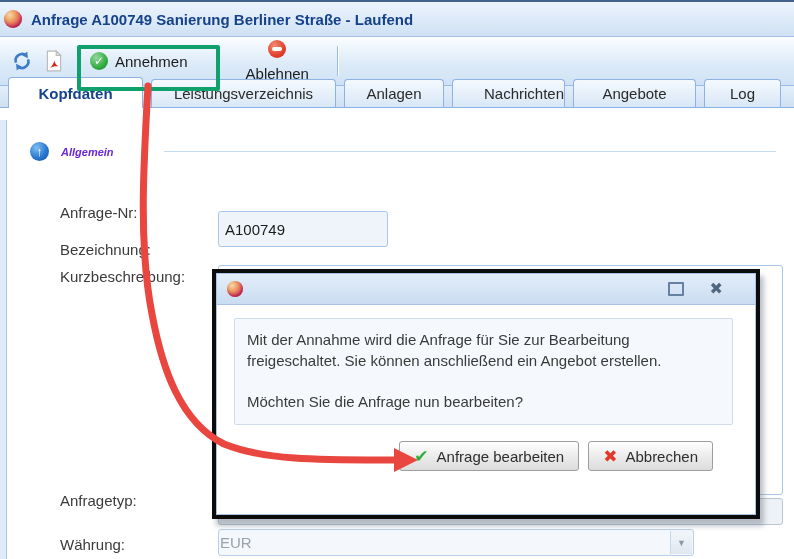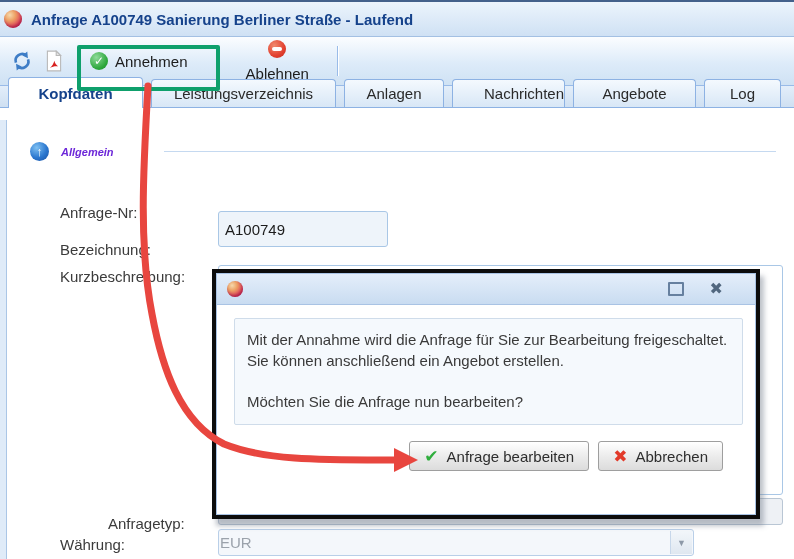--- a/index.html
+++ b/index.html
@@ -51,21 +51,21 @@
   .sel-btn{position:absolute;right:1px;top:1px;bottom:1px;width:21px;background:linear-gradient(#f2f6fa,#dfe7f0);border-left:1px solid #c7d7ea;display:flex;align-items:center;justify-content:center;color:#8d99a8;font-size:9px;}
 
   
   .dialog{position:absolute;left:212px;top:267px;width:548px;height:250px;box-sizing:border-box;border:4px solid #0c0c0c;background:#fff;z-index:10;box-shadow:4px 7px 5px rgba(110,120,135,.45);}
   .dlg-inner{height:100%;box-sizing:border-box;border:1px solid #a9c3e4;display:flex;flex-direction:column;}
   .dlg-titlebar{height:30px;flex:none;background:linear-gradient(#e4eefa,#c9dcf1);border-bottom:1px solid #a9c3e4;display:flex;align-items:center;padding:0 10px;}
   .dlg-sphere{width:16px;height:16px;}
   .dlg-spacer{flex:1;}
   .max-btn{width:12px;height:10px;border:2px solid #66809f;border-radius:1px;margin-right:26px;flex:none;}
   .close-btn{font-weight:bold;color:#51677f;font-size:16px;margin-right:22px;line-height:1;}
-  .dlg-body{flex:1;padding:13px 12px 0 17px;}
+  .dlg-body{flex:1;padding:13px 22px 0 17px;}
   .msg-panel{background:#f5f9fd;border:1px solid #cfdcea;border-radius:2px;padding:11px 12px;font-size:15px;color:#3a3a3a;line-height:1.38;}
   .msg-panel p{margin:0;}
   .msg-gap{height:21px;}
   .dlg-btnrow{display:flex;justify-content:flex-end;gap:9px;margin-top:16px;padding-right:20px;}
   .dlg-btn{display:flex;align-items:center;gap:8px;height:30px;padding:0 14px;background:linear-gradient(#ffffff,#ececec 50%,#dcdcdc);border:1px solid #9e9e9e;border-radius:3px;font-size:15px;color:#2e2e2e;box-sizing:border-box;}
   .chk{color:#2fae3d;font-size:17px;font-weight:bold;line-height:1;}
   .xx{color:#e23a2a;font-size:17px;font-weight:bold;line-height:1;}
 
   
   .arrow-svg{position:absolute;left:0;top:0;z-index:30;pointer-events:none;}
@@ -142,21 +142,21 @@
     </div>
 
     <div class="lbl" style="top:84px;">Anfrage-Nr:</div>
     <input class="fld fld-ro" style="left: 218px; top: 81px; width: 170px; height: 36px; margin-top: 10px;" readonly="" value="A100749">
 
     <div class="lbl" style="top:121px;">Bezeichnung:</div>
 
     <div class="lbl" style="top:148px;">Kurzbeschreibung:</div>
     <div class="fld bigarea" style="left:218px;top:145px;width:565px;height:230px;"></div>
 
-    <div class="lbl" style="top:395px;margin-left:48px;">Anfragetyp:</div>
+    <div class="lbl" style="top:372px;">Anfragetyp:</div>
     <div class="fld typ-fld" style="left:218px;top:378px;width:565px;height:27px;"></div>
 
     <div class="lbl" style="top:416px;">Währung:</div>
     <div class="fld select" style="left:218px;top:409px;width:476px;height:27px;">
       <span>EUR</span>
       <span class="sel-btn">▼</span>
     </div>
   </div>
 
   <div class="dialog">

